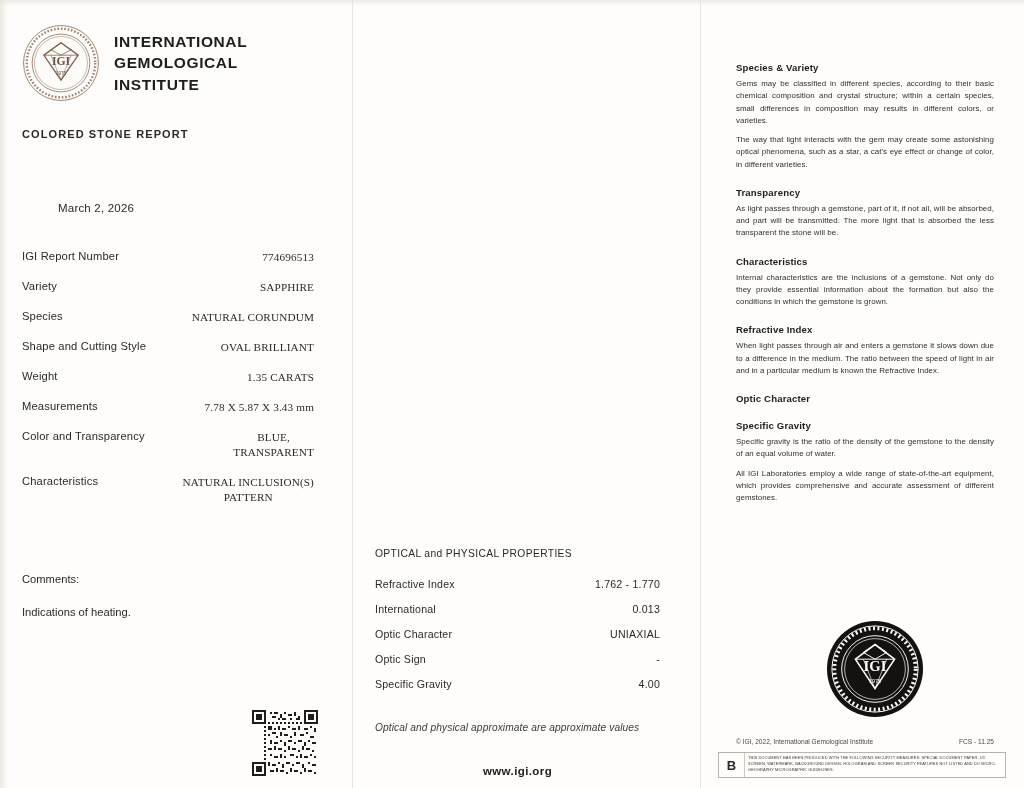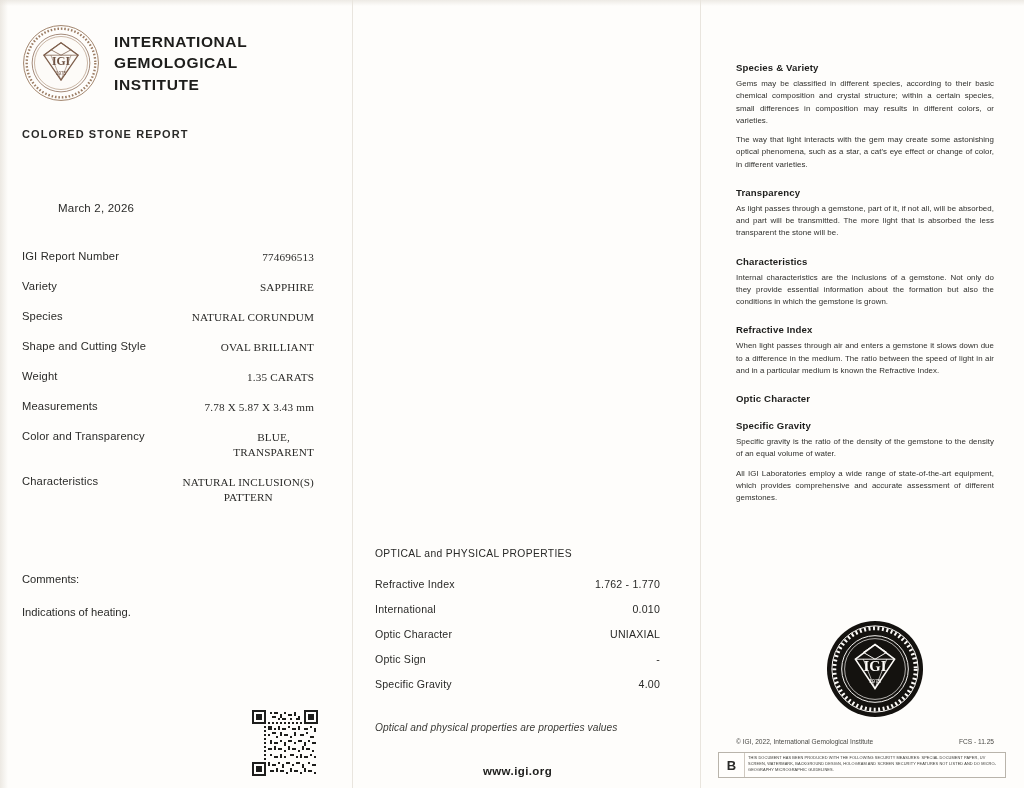--- a/index.html
+++ b/index.html
@@ -431,36 +431,36 @@
 
   <div class="center-col">
     <div class="center-title">OPTICAL and PHYSICAL PROPERTIES</div>
 
     <div class="opt-row">
       <span>Refractive Index</span>
       <span class="opt-val">1.762 - 1.770</span>
     </div>
     <div class="opt-row">
       <span>International</span>
-      <span class="opt-val">0.010</span>
+      <span class="opt-val">0.013</span>
     </div>
     <div class="opt-row">
       <span>Optic Character</span>
       <span class="opt-val">UNIAXIAL</span>
     </div>
     <div class="opt-row">
       <span>Optic Sign</span>
       <span class="opt-val">-</span>
     </div>
     <div class="opt-row">
       <span>Specific Gravity</span>
       <span class="opt-val">4.00</span>
     </div>
 
-    <div class="center-note">Optical and physical properties are properties values</div>
+    <div class="center-note">Optical and physical approximate are approximate values</div>
   </div>
 
   <div class="site">www.igi.org</div>
 
   <div class="right-col">
 
     <h3 class="r-head">Species &amp; Variety</h3>
     <p class="r-para">Gems may be classified in different species, according to their basic chemical composition and crystal structure; within a certain species, small differences in composition may results in different colors, or varieties.</p>
     <p class="r-para">The way that light interacts with the gem may create some astonishing optical phenomena, such as a star, a cat's eye effect or change of color, in different varieties.</p>
 

